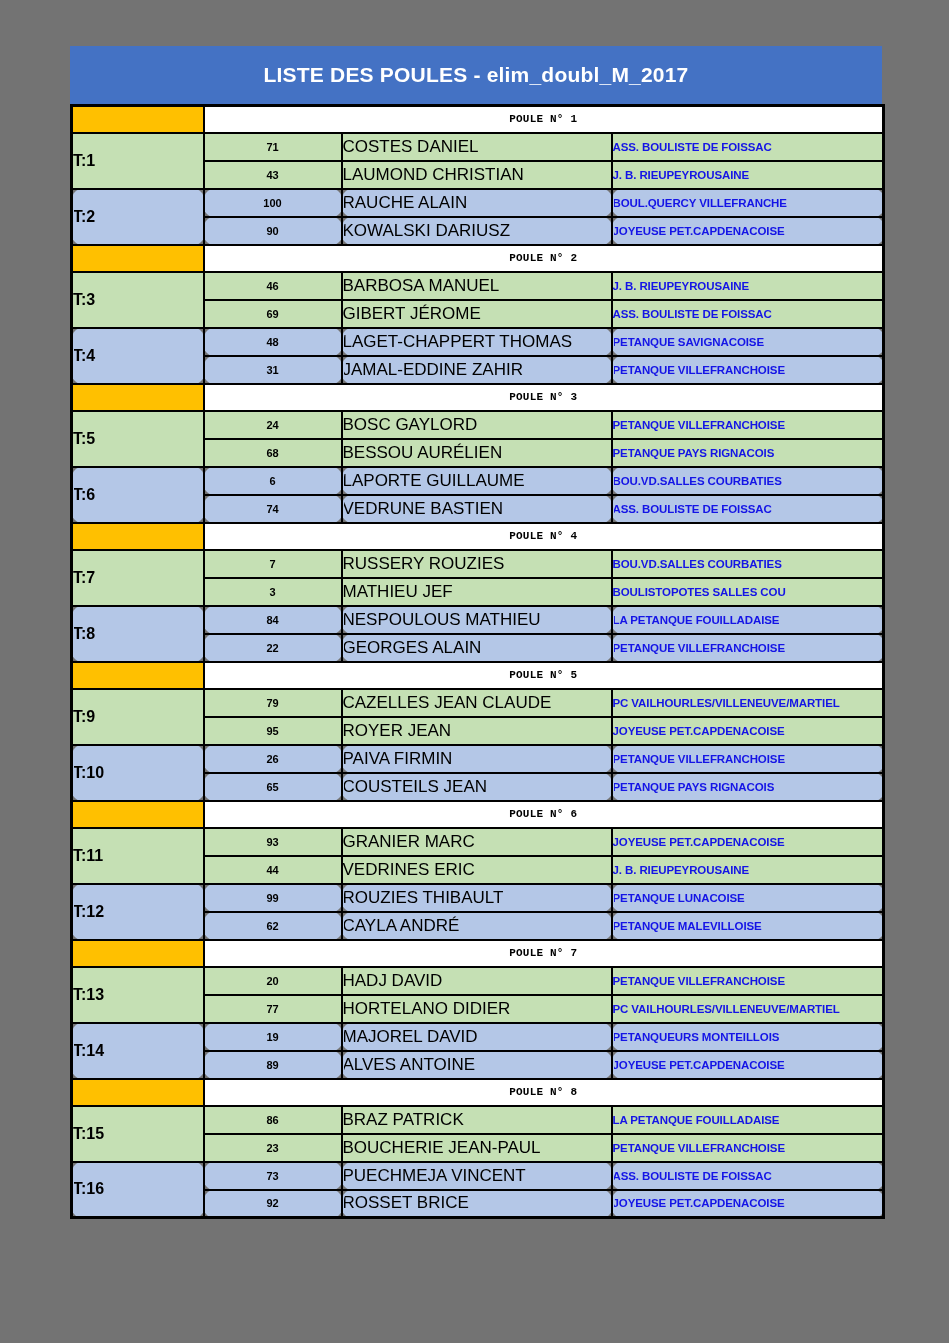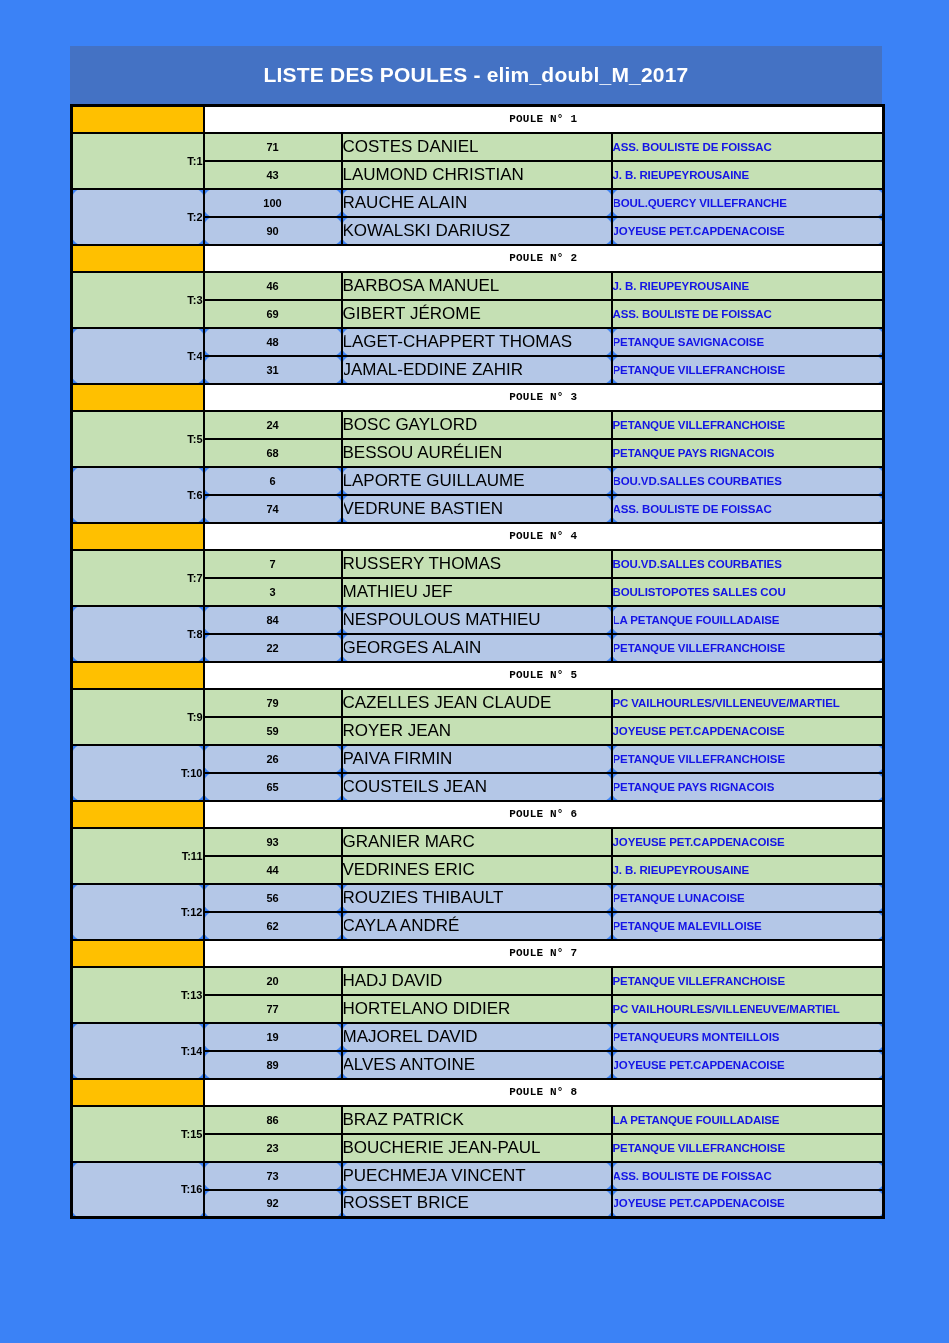--- a/index.html
+++ b/index.html
@@ -10,21 +10,21 @@
   body {
     width: 949px;
     height: 1343px;
     font-family: "Liberation Sans", sans-serif;
     -webkit-font-smoothing: antialiased;
   }
   #page {
     position: relative;
     width: 949px;
     height: 1343px;
-    background: #3b82f6;
+    background: #737373;
     overflow: hidden;
   }
   #sheet {
     position: absolute;
     left: 70px;
     top: 46px;
     width: 812px;
   }
 
   
@@ -76,23 +76,23 @@
     text-align: center;
     font-size: 11px;
     font-weight: bold;
     color: #000000;
     letter-spacing: 0.2px;
     font-family: Liberation Mono, monospace;
   }
 
   
   .cell-terrain {
-    text-align: right;
+    text-align: left;
     vertical-align: middle;
-    font-size: 11px;
+    font-size: 16px;
     font-weight: bold;
     color: #000000;
   }
 
   .cell-num {
     text-align: center;
     vertical-align: middle;
     font-size: 11px;
     font-weight: bold;
     color: #000000;
@@ -220,21 +220,21 @@
             <td class="cell-name tm-blue">VEDRUNE BASTIEN</td>
             <td class="cell-club tm-blue">ASS. BOULISTE DE FOISSAC</td>
           </tr>
           <tr class="poule-head">
             <td class="cell-orange"></td>
             <td class="cell-poule-title" colspan="3">POULE N° 4</td>
           </tr>
           <tr class="data-row">
             <td class="cell-terrain tm-green" rowspan="2">T:7</td>
             <td class="cell-num tm-green">7</td>
-            <td class="cell-name tm-green">RUSSERY THOMAS</td>
+            <td class="cell-name tm-green">RUSSERY ROUZIES</td>
             <td class="cell-club tm-green">BOU.VD.SALLES COURBATIES</td>
           </tr>
           <tr class="data-row">
             <td class="cell-num tm-green">3</td>
             <td class="cell-name tm-green">MATHIEU JEF</td>
             <td class="cell-club tm-green">BOULISTOPOTES SALLES COU</td>
           </tr>
           <tr class="data-row">
             <td class="cell-terrain tm-blue" rowspan="2">T:8</td>
             <td class="cell-num tm-blue">84</td>
@@ -250,21 +250,21 @@
             <td class="cell-orange"></td>
             <td class="cell-poule-title" colspan="3">POULE N° 5</td>
           </tr>
           <tr class="data-row">
             <td class="cell-terrain tm-green" rowspan="2">T:9</td>
             <td class="cell-num tm-green">79</td>
             <td class="cell-name tm-green">CAZELLES JEAN CLAUDE</td>
             <td class="cell-club tm-green">PC VAILHOURLES/VILLENEUVE/MARTIEL</td>
           </tr>
           <tr class="data-row">
-            <td class="cell-num tm-green">59</td>
+            <td class="cell-num tm-green">95</td>
             <td class="cell-name tm-green">ROYER JEAN</td>
             <td class="cell-club tm-green">JOYEUSE PET.CAPDENACOISE</td>
           </tr>
           <tr class="data-row">
             <td class="cell-terrain tm-blue" rowspan="2">T:10</td>
             <td class="cell-num tm-blue">26</td>
             <td class="cell-name tm-blue">PAIVA FIRMIN</td>
             <td class="cell-club tm-blue">PETANQUE VILLEFRANCHOISE</td>
           </tr>
           <tr class="data-row">
@@ -282,21 +282,21 @@
             <td class="cell-name tm-green">GRANIER MARC</td>
             <td class="cell-club tm-green">JOYEUSE PET.CAPDENACOISE</td>
           </tr>
           <tr class="data-row">
             <td class="cell-num tm-green">44</td>
             <td class="cell-name tm-green">VEDRINES ERIC</td>
             <td class="cell-club tm-green">J. B. RIEUPEYROUSAINE</td>
           </tr>
           <tr class="data-row">
             <td class="cell-terrain tm-blue" rowspan="2">T:12</td>
-            <td class="cell-num tm-blue">56</td>
+            <td class="cell-num tm-blue">99</td>
             <td class="cell-name tm-blue">ROUZIES THIBAULT</td>
             <td class="cell-club tm-blue">PETANQUE LUNACOISE</td>
           </tr>
           <tr class="data-row">
             <td class="cell-num tm-blue">62</td>
             <td class="cell-name tm-blue">CAYLA ANDRÉ</td>
             <td class="cell-club tm-blue">PETANQUE MALEVILLOISE</td>
           </tr>
           <tr class="poule-head">
             <td class="cell-orange"></td>

